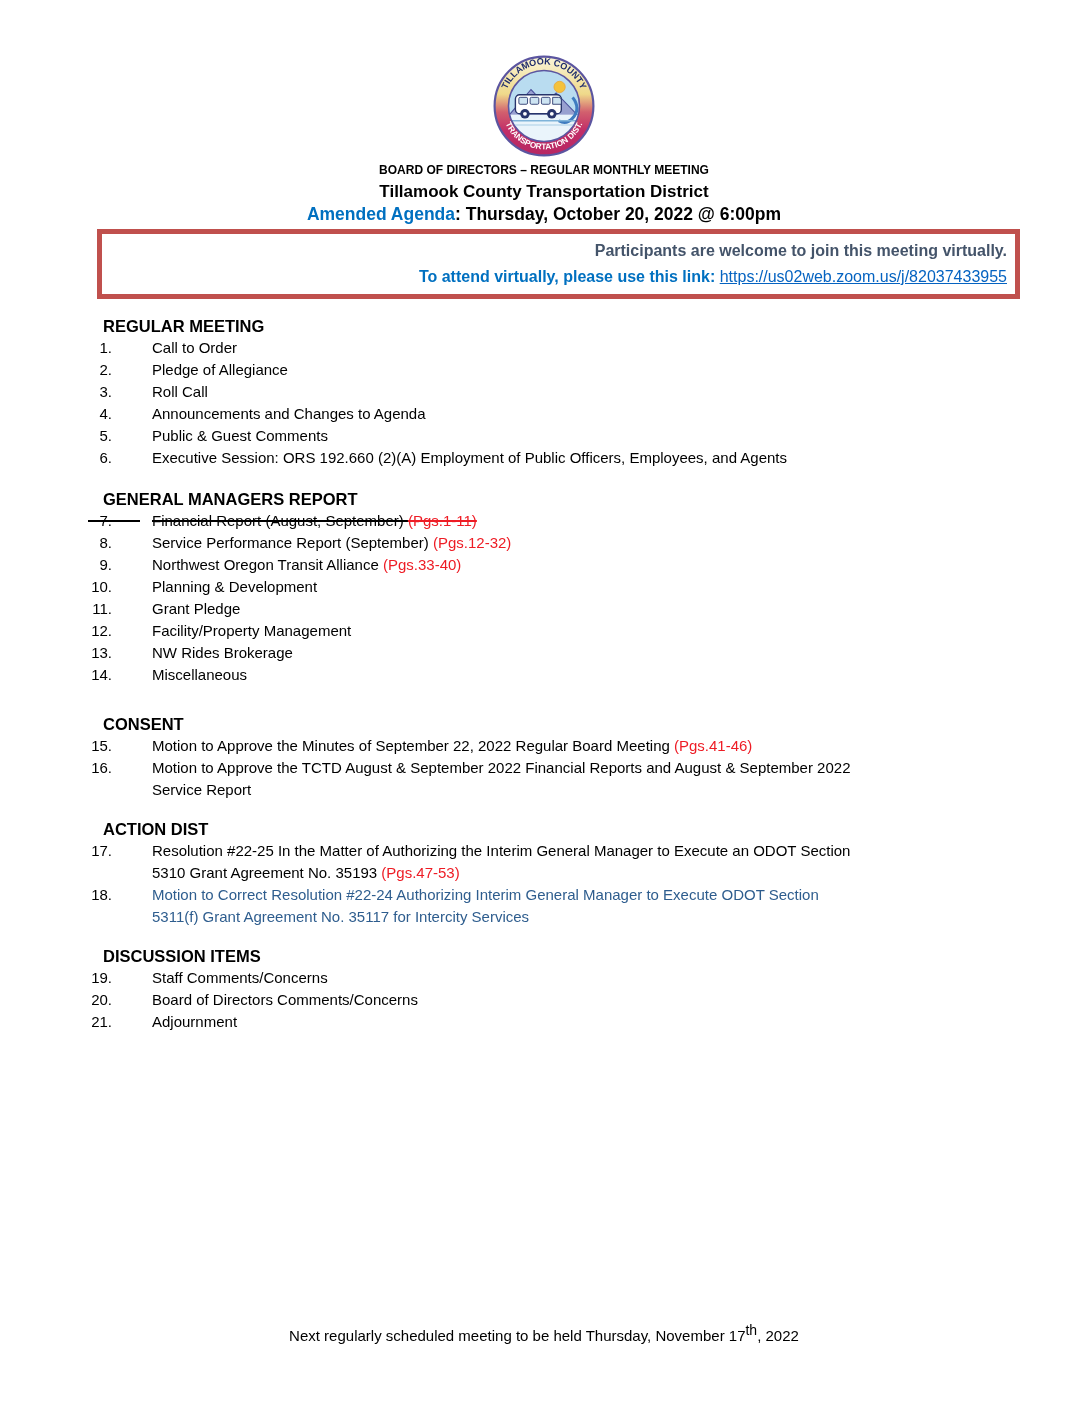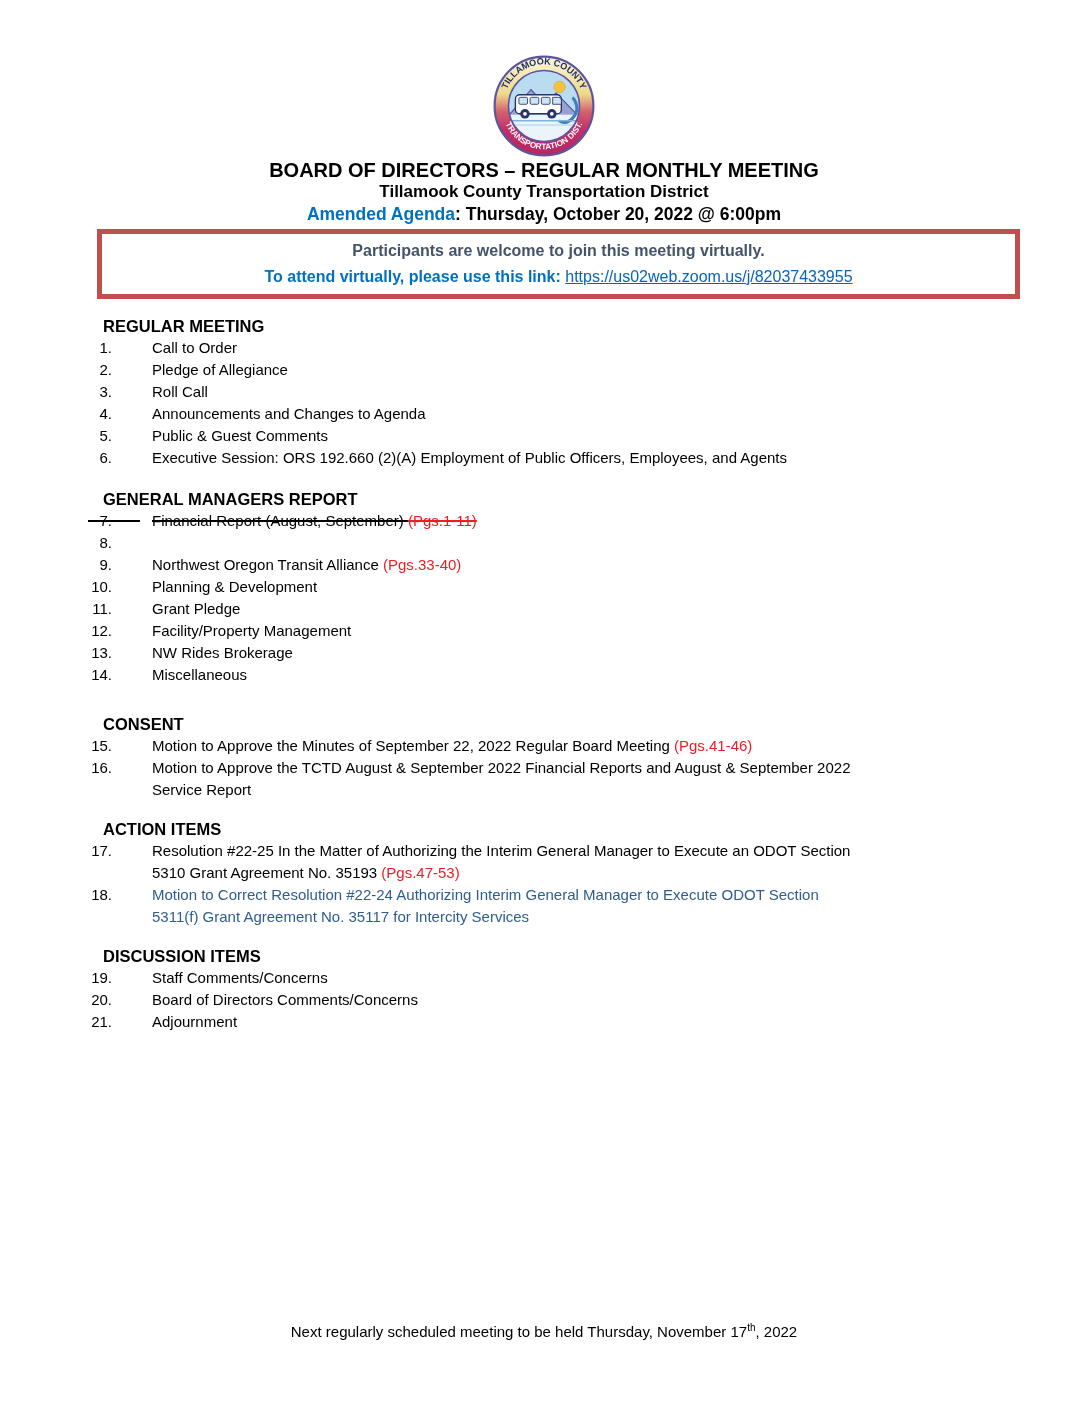--- a/index.html
+++ b/index.html
@@ -8,32 +8,32 @@
     width:1088px;height:1408px;
     background:#fff;
     font-family:"Liberation Sans",sans-serif;
     color:#000;
     overflow:hidden;
   }
   
   .logo{display:block;margin:54px auto 0;}
   
   .header-block{text-align:center;margin-top:1px;line-height:22px;}
-  .title1{font-size:20px;font-weight:bold;}
+  .title1{font-size:12px;font-weight:bold;}
   .title2{font-size:17px;font-weight:bold;}
   .title3{font-size:17.5px;font-weight:bold;}
   .blue-label{color:#0070C0;}
   
   .notice{
     box-sizing:border-box;
     margin:4px 68px 0 97px;
     width:923px;
     border:5px solid #C0504D;
     padding:4px 8px;
-    text-align:center;
+    text-align:right;
     line-height:26px;
     font-size:16px;
     font-weight:bold;
   }
   .notice .l1{color:#44546A;}
   .notice .l2{color:#DF2026;white-space:pre-wrap;}
   .notice .l3{color:#0070C0;}
   .notice a{color:#0563C1;font-weight:400;text-decoration:underline;}
   
   .agenda{font-size:15px;line-height:22px;}
@@ -54,21 +54,21 @@
     text-decoration-thickness:1.5px;
   }
   .item.struck::before{
     content:"";position:absolute;left:88px;top:10px;width:52px;height:2px;background:#000;
   }
   
   .footer{
     position:absolute;left:0;right:0;top:1322px;
     text-align:center;font-size:15px;
   }
-  .footer sup{font-size:10px;vertical-align:super;}
+  .footer sup{font-size:14px;vertical-align:super;}
 </style>
 </head>
 <body>
 
 <div class="page">
 
   <svg class="logo" width="118" height="104" viewBox="0 0 120 120">
     <defs>
       <linearGradient id="ringGrad" x1="0" y1="0" x2="0" y2="1">
         <stop offset="0%" stop-color="#FAF5D8"></stop>
@@ -167,20 +167,23 @@
       <div class="section s1">
         <div class="sec-header">GENERAL MANAGERS REPORT</div>
         <div class="item struck">
           <span class="num">7.</span>
           <div class="itext">
             <div class="line"><span class="run c-k">Financial Report (August, September) </span><span class="run c-r">(Pgs.1-11)</span></div>
           </div>
         </div>
         <div class="item">
           <span class="num">8.</span>
+          <div class="itext">
+            <div class="line"><span class="run c-k">Service Performance Report (September) </span><span class="run c-r">(Pgs.12-32)</span></div>
+          </div>
         </div>
         <div class="item">
           <span class="num">9.</span>
           <div class="itext">
             <div class="line"><span class="run c-k">Northwest Oregon Transit Alliance </span><span class="run c-r">(Pgs.33-40)</span></div>
           </div>
         </div>
         <div class="item">
           <span class="num">10.</span>
           <div class="itext">
@@ -222,21 +225,21 @@
         </div>
         <div class="item">
           <span class="num">16.</span>
           <div class="itext">
             <div class="line"><span class="run c-k">Motion to Approve the TCTD August &amp; September 2022 Financial Reports and August &amp; September 2022</span></div>
             <div class="line"><span class="run c-k">Service Report</span></div>
           </div>
         </div>
       </div>
       <div class="section s3">
-        <div class="sec-header">ACTION ITEMS</div>
+        <div class="sec-header">ACTION DIST</div>
         <div class="item">
           <span class="num">17.</span>
           <div class="itext">
             <div class="line"><span class="run c-k">Resolution #22-25 In the Matter of Authorizing the Interim General Manager to Execute an ODOT Section</span></div>
             <div class="line"><span class="run c-k">5310 Grant Agreement No. 35193 </span><span class="run c-r">(Pgs.47-53)</span></div>
           </div>
         </div>
         <div class="item">
           <span class="num">18.</span>
           <div class="itext">

